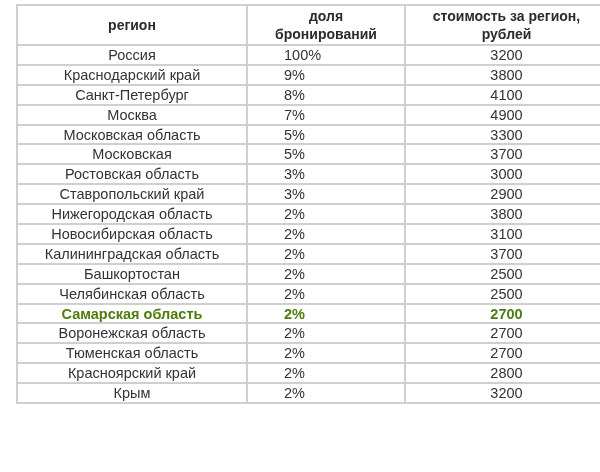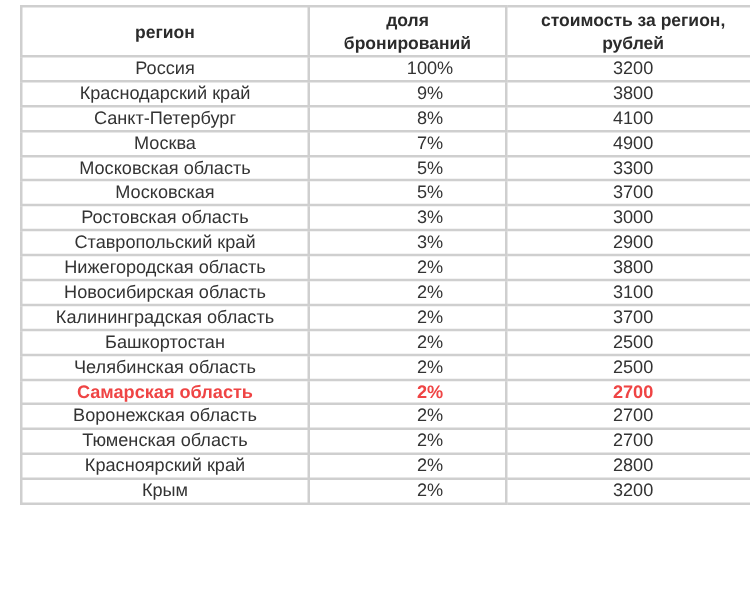--- a/index.html
+++ b/index.html
@@ -45,26 +45,26 @@
       font-weight: bold;
       font-size: 14px;
       line-height: 18px;
       color: #2b2b2b;
     }
     td {
       height: 17.9px;
       color: #333333;
     }
     td.share {
-      text-align: center;
+      text-align: left;
       padding-left: 36px;
     }
     tr.highlight td {
       font-weight: bold;
-      color: #ef4444;
+      color: #4d7c0f;
     }
     th span { display: block; }
   </style>
 </head>
 <body>
 
 <div class="table-wrap">
   <table>
     <colgroup>
       <col class="c1">

